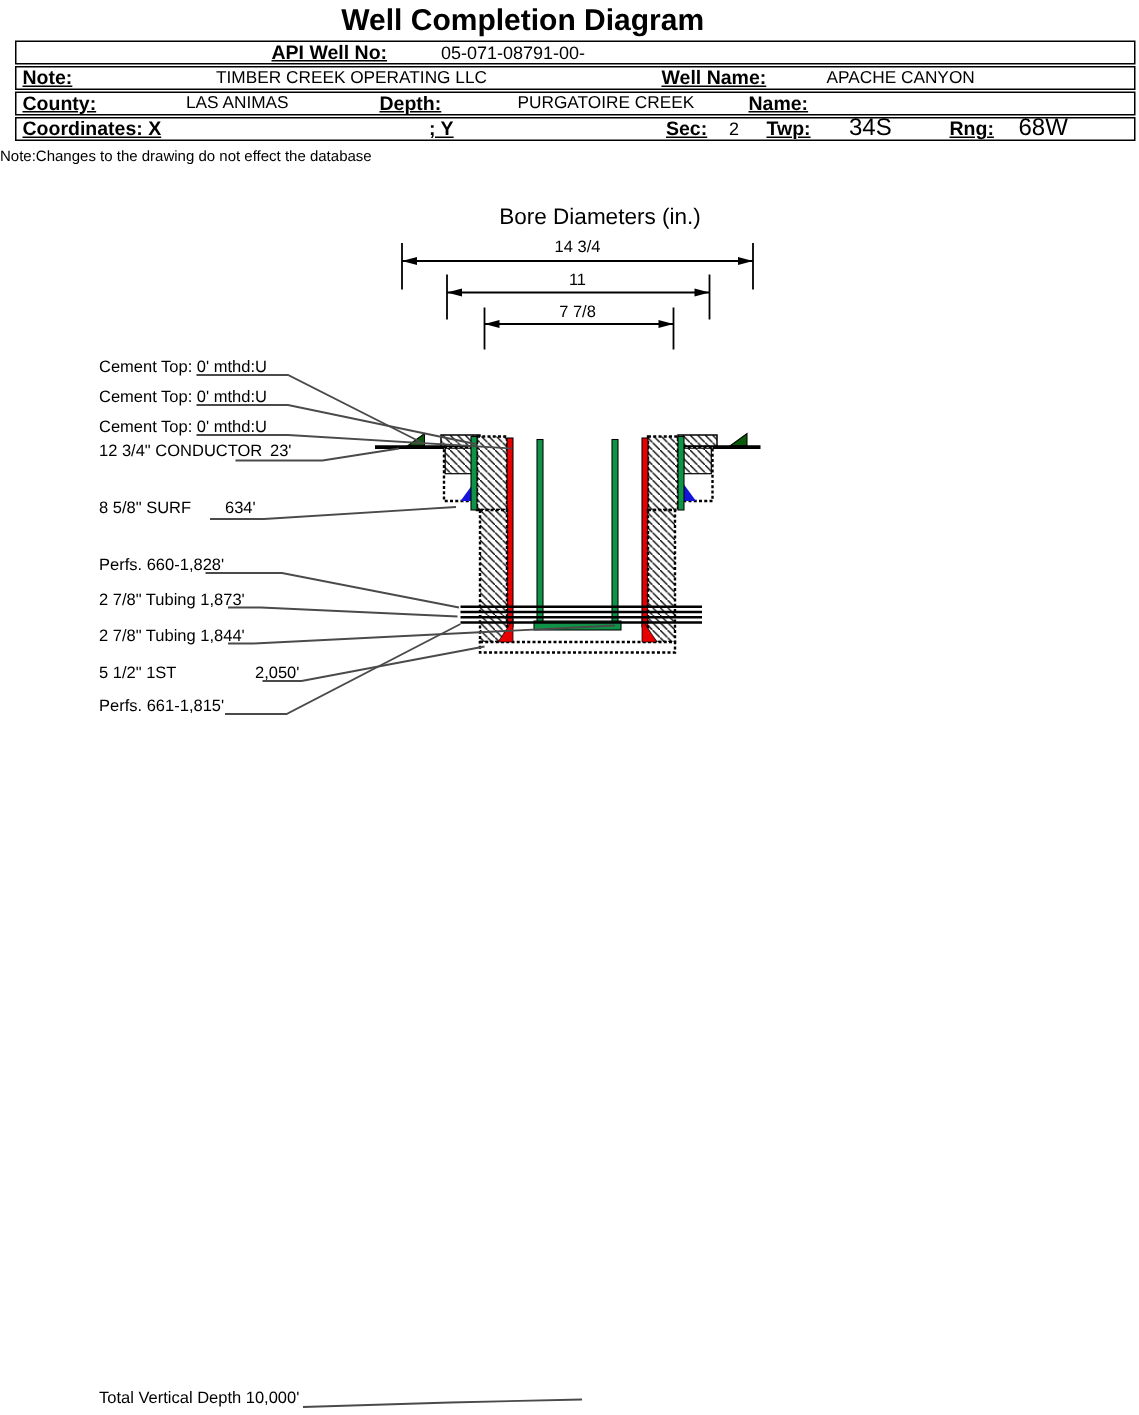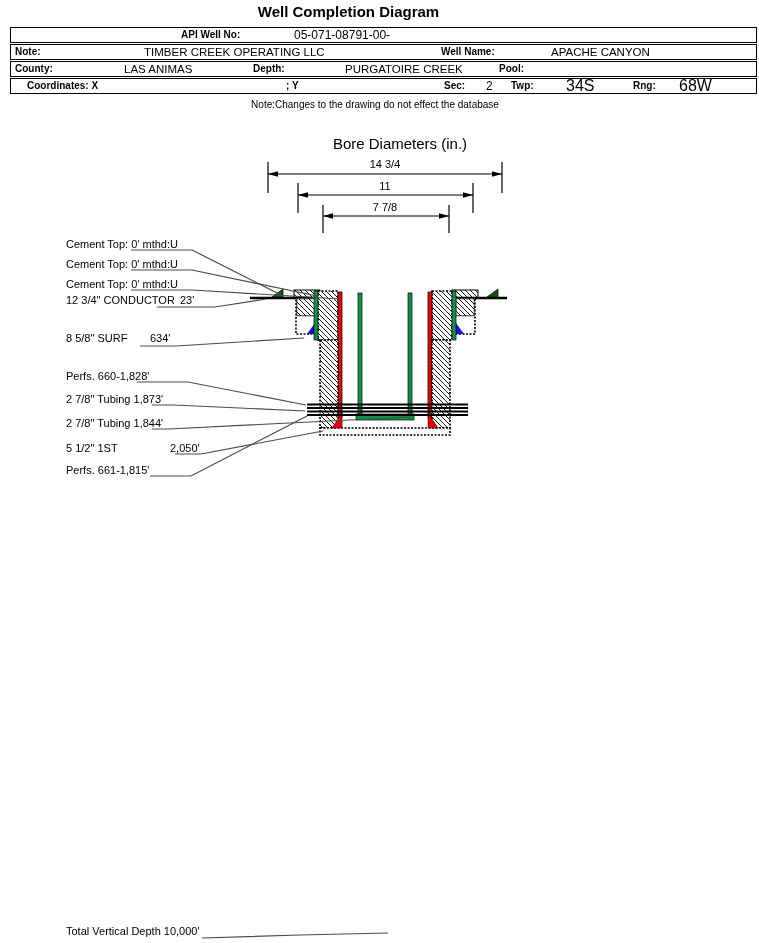--- a/index.html
+++ b/index.html
@@ -1,24 +1,24 @@
 <!DOCTYPE html>
 <html><head>
 <meta charset="utf-8">
 <style>
   html,body{margin:0;padding:0;background:#fff;}
   body{position:relative;width:759px;height:943px;font-family:"Liberation Sans",sans-serif;color:#000;overflow:hidden;}
   #diagram-svg{position:absolute;left:0;top:0;z-index:0;}
-  .hdr{position:absolute;z-index:2;left:0;top:3px;width:697px;text-align:center;font-size:15px;font-weight:bold;}
+  .hdr{position:absolute;z-index:2;left:0;top:3px;width:697px;text-align:center;font-size:20px;font-weight:bold;}
   .tbl{position:absolute;z-index:2;left:10px;top:27px;width:747px;}
   .trow{position:relative;height:14px;border:1.5px solid #000;margin-bottom:1px;background:#fff;}
   .trow span{position:absolute;top:0;line-height:14px;white-space:nowrap;}
-  .lab{font-weight:bold;font-size:10px;}
+  .lab{font-weight:bold;font-size:13px;text-decoration:underline;}
   .val{font-size:11.5px;text-align:right;}
-  .note{position:absolute;z-index:2;left:0;top:99px;width:750px;text-align:center;font-size:10px;}
+  .note{position:absolute;z-index:2;left:0;top:99px;width:750px;font-size:10px;}
   svg text{font-family:"Liberation Sans",sans-serif;fill:#000;}
   .ann{font-size:11px;}
   .dimlab{font-size:11px;}
   .boretitle{font-size:15px;}
   .ldr{fill:none;stroke:#4a4a4a;stroke-width:1.2;}
   .dim{stroke:#000;stroke-width:1.2;fill:none;}
   .dotted{stroke:#000;stroke-width:1.6;stroke-dasharray:2 1.5;}
   .perf{stroke:#000;stroke-width:1.8;}
 </style>
 </head>
@@ -35,25 +35,25 @@
     <span class="lab" style="left:4px">Note:</span>
     <span class="val" style="left:133px">TIMBER CREEK OPERATING LLC</span>
     <span class="lab" style="left:430px">Well Name:</span>
     <span class="val" style="left:540px">APACHE CANYON</span>
   </div>
   <div class="trow">
     <span class="lab" style="left:4px">County:</span>
     <span class="val" style="left:113px">LAS ANIMAS</span>
     <span class="lab" style="left:242px">Depth:</span>
     <span class="val" style="left:334px">PURGATOIRE CREEK</span>
-    <span class="lab" style="left:488px">Pool:</span>
+    <span class="lab" style="left:488px">Name:</span>
     <span class="val" style="left:545px"></span>
   </div>
   <div class="trow">
-    <span class="lab" style="left:16px">Coordinates: X</span>
+    <span class="lab" style="left:4px">Coordinates: X</span>
     <span class="lab" style="left:275px">; Y</span>
     <span class="lab" style="left:433px">Sec:</span>
     <span class="val" style="left:475px;font-size:12px">2</span>
     <span class="lab" style="left:500px">Twp:</span>
     <span class="val" style="left:555px;font-size:16px">34S</span>
     <span class="lab" style="left:622px">Rng:</span>
     <span class="val" style="left:668px;font-size:16px">68W</span>
   </div>
 </div>
 

